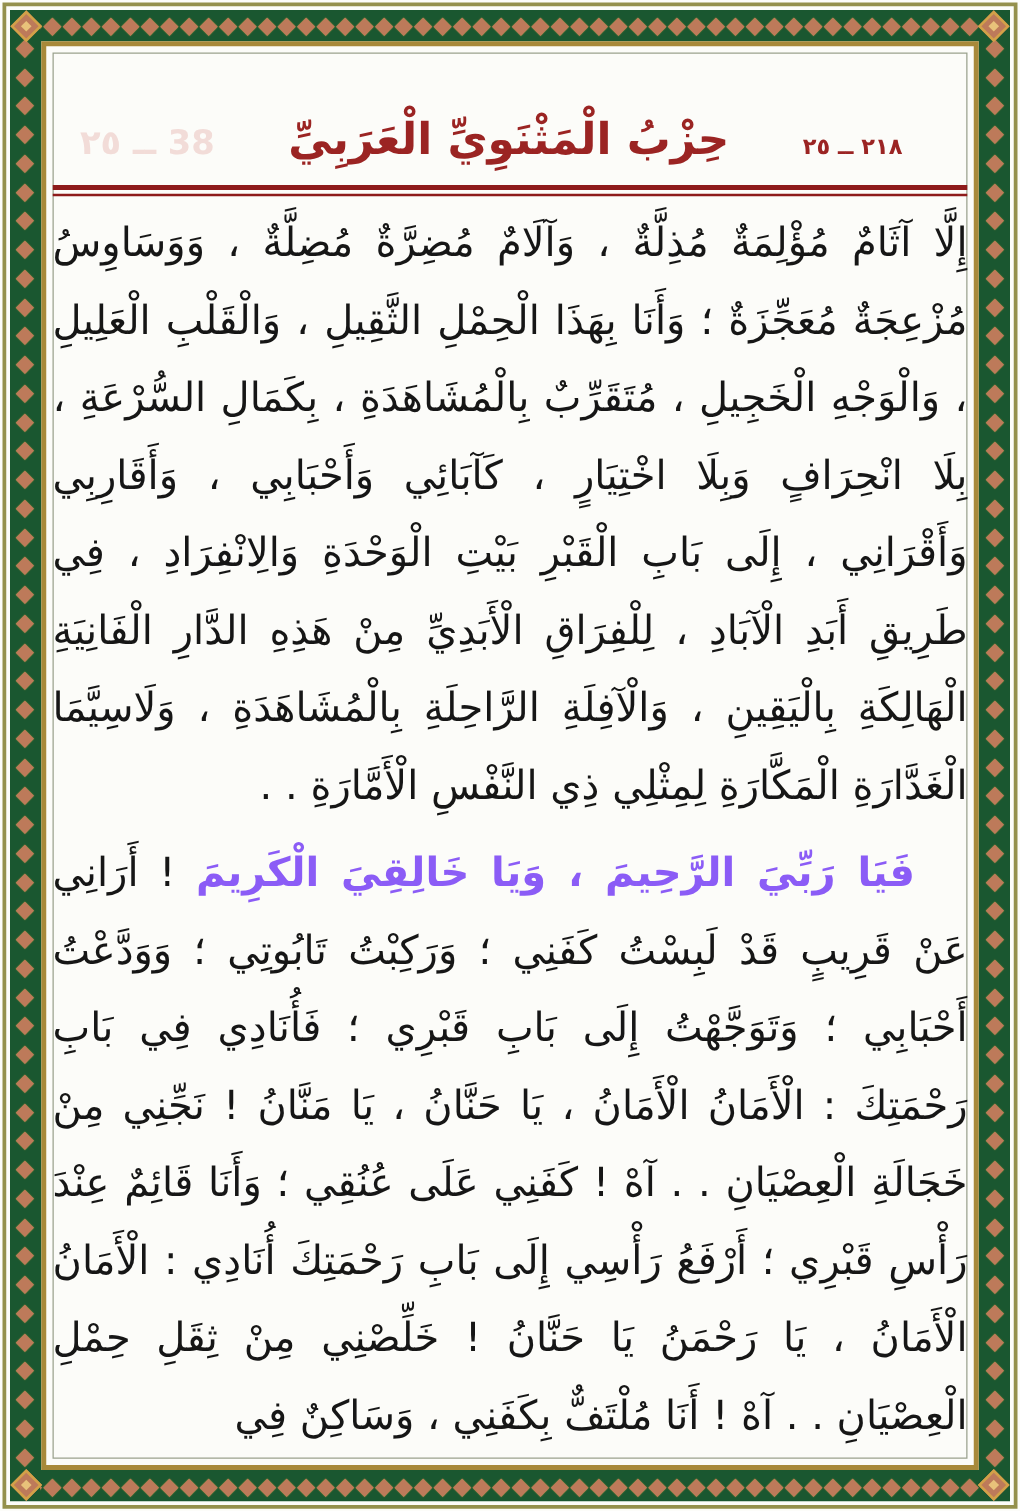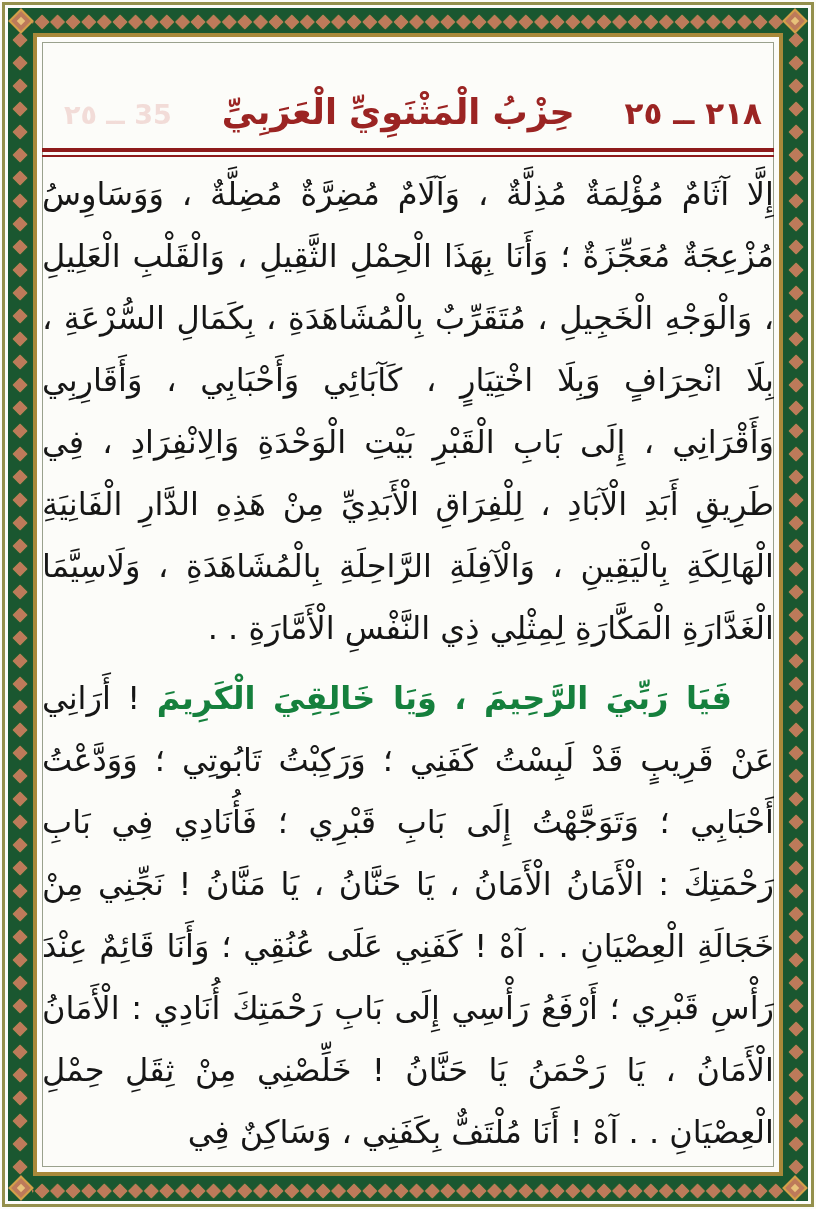--- a/index.html
+++ b/index.html
@@ -26,28 +26,28 @@
   .corner-tl{top:12px;left:12px;}
   .corner-tr{top:12px;right:12px;}
   .corner-bl{bottom:12px;left:12px;}
   .corner-br{bottom:12px;right:12px;}
   .corner::after{content:"";position:absolute;inset:4px;background:#e8c27a;}
   .inner-white{position:absolute;inset:33px;background:#fcfcf9;border:4px solid #a8893a;box-sizing:border-box;}
   .inner-thin{position:absolute;inset:42px;border:1px solid #9aa18d;}
   
   .content{position:absolute;top:46px;bottom:46px;left:42px;right:42px;overflow:hidden;}
   .header{display:flex;align-items:baseline;margin:22px 12px 0 18px;direction:rtl;}
-  .page-ref{flex:0 0 auto;font-size:31px;font-weight:bold;color:#9b2423;letter-spacing:1px;}
+  .page-ref{flex:0 0 auto;font-size:18px;font-weight:bold;color:#9b2423;letter-spacing:1px;margin-right:40px;}
   .page-title{flex:1 1 auto;text-align:center;font-size:35px;font-weight:bold;color:#9b2423;margin-top:24px;}
   .ghost-ref{flex:0 0 auto;font-size:27px;font-weight:bold;color:#f2dcd8;letter-spacing:1px;margin-left:4px;}
   .rule{margin-top:16px;height:3px;border-top:4px solid #8e1b1b;border-bottom:2px solid #8e1b1b;}
   .body-text{margin-top:6px;font-size:32px;line-height:62px;color:#161616;text-align:justify;}
   .body-text p{margin:0;}
   .body-text p + p{margin-top:8px;text-indent:42px;}
-  .lead-red{color:#15803d;font-weight:bold;}
+  .lead-red{color:#8b5cf6;font-weight:bold;}
 </style>
 </head>
 <body>
 
 <div class="page">
 
   <div class="band"></div>
   <div class="chain chain-h chain-top">◆◆◆◆◆◆◆◆◆◆◆◆◆◆◆◆◆◆◆◆◆◆◆◆◆◆◆◆◆◆◆◆◆◆◆◆◆◆◆◆◆◆◆◆◆◆◆◆◆◆◆◆◆◆◆◆◆◆◆◆◆◆◆◆◆◆◆◆◆◆◆◆◆◆◆◆◆◆◆◆</div>
   <div class="chain chain-h chain-bottom">◆◆◆◆◆◆◆◆◆◆◆◆◆◆◆◆◆◆◆◆◆◆◆◆◆◆◆◆◆◆◆◆◆◆◆◆◆◆◆◆◆◆◆◆◆◆◆◆◆◆◆◆◆◆◆◆◆◆◆◆◆◆◆◆◆◆◆◆◆◆◆◆◆◆◆◆◆◆◆◆</div>
   <div class="chain chain-v chain-left">◆◆◆◆◆◆◆◆◆◆◆◆◆◆◆◆◆◆◆◆◆◆◆◆◆◆◆◆◆◆◆◆◆◆◆◆◆◆◆◆◆◆◆◆◆◆◆◆◆◆◆◆◆◆◆◆◆◆◆◆◆◆◆◆◆◆◆◆◆◆◆◆◆◆◆◆◆◆◆◆</div>
@@ -58,21 +58,21 @@
   <div class="corner corner-br"></div>
   <div class="inner-white"></div>
   <div class="inner-thin"></div>
   <div class="outer-line"></div>
 
   <div class="content">
 
     <div class="header">
       <span class="page-ref">٢١٨ ــ ٢٥</span>
       <span class="page-title">حِزْبُ الْمَثْنَوِيِّ الْعَرَبِيِّ</span>
-      <span class="ghost-ref">35 ــ ٢٥</span>
+      <span class="ghost-ref">38 ــ ٢٥</span>
     </div>
 
     <div class="rule"></div>
 
     <div class="body-text">
       <p>إِلَّا آثَامٌ مُؤْلِمَةٌ مُذِلَّةٌ ، وَآلَامٌ مُضِرَّةٌ مُضِلَّةٌ ، وَوَسَاوِسُ مُزْعِجَةٌ مُعَجِّزَةٌ ؛ وَأَنَا بِهَذَا الْحِمْلِ الثَّقِيلِ ، وَالْقَلْبِ الْعَلِيلِ ، وَالْوَجْهِ الْخَجِيلِ ، مُتَقَرِّبٌ بِالْمُشَاهَدَةِ ، بِكَمَالِ السُّرْعَةِ ، بِلَا انْحِرَافٍ وَبِلَا اخْتِيَارٍ ، كَآبَائِي وَأَحْبَابِي ، وَأَقَارِبِي وَأَقْرَانِي ، إِلَى بَابِ الْقَبْرِ بَيْتِ الْوَحْدَةِ وَالِانْفِرَادِ ، فِي طَرِيقِ أَبَدِ الْآبَادِ ، لِلْفِرَاقِ الْأَبَدِيِّ مِنْ هَذِهِ الدَّارِ الْفَانِيَةِ الْهَالِكَةِ بِالْيَقِينِ ، وَالْآفِلَةِ الرَّاحِلَةِ بِالْمُشَاهَدَةِ ، وَلَاسِيَّمَا الْغَدَّارَةِ الْمَكَّارَةِ لِمِثْلِي ذِي النَّفْسِ الْأَمَّارَةِ . .</p>
       <p><span class="lead-red">فَيَا رَبِّيَ الرَّحِيمَ ، وَيَا خَالِقِيَ الْكَرِيمَ</span><span> ! أَرَانِي عَنْ قَرِيبٍ قَدْ لَبِسْتُ كَفَنِي ؛ وَرَكِبْتُ تَابُوتِي ؛ وَوَدَّعْتُ أَحْبَابِي ؛ وَتَوَجَّهْتُ إِلَى بَابِ قَبْرِي ؛ فَأُنَادِي فِي بَابِ رَحْمَتِكَ : الْأَمَانُ الْأَمَانُ ، يَا حَنَّانُ ، يَا مَنَّانُ ! نَجِّنِي مِنْ خَجَالَةِ الْعِصْيَانِ . . آهْ ! كَفَنِي عَلَى عُنُقِي ؛ وَأَنَا قَائِمٌ عِنْدَ رَأْسِ قَبْرِي ؛ أَرْفَعُ رَأْسِي إِلَى بَابِ رَحْمَتِكَ أُنَادِي : الْأَمَانُ الْأَمَانُ ، يَا رَحْمَنُ يَا حَنَّانُ ! خَلِّصْنِي مِنْ ثِقَلِ حِمْلِ الْعِصْيَانِ . . آهْ ! أَنَا مُلْتَفٌّ بِكَفَنِي ، وَسَاكِنٌ فِي</span></p>
     </div>
 
   </div>

